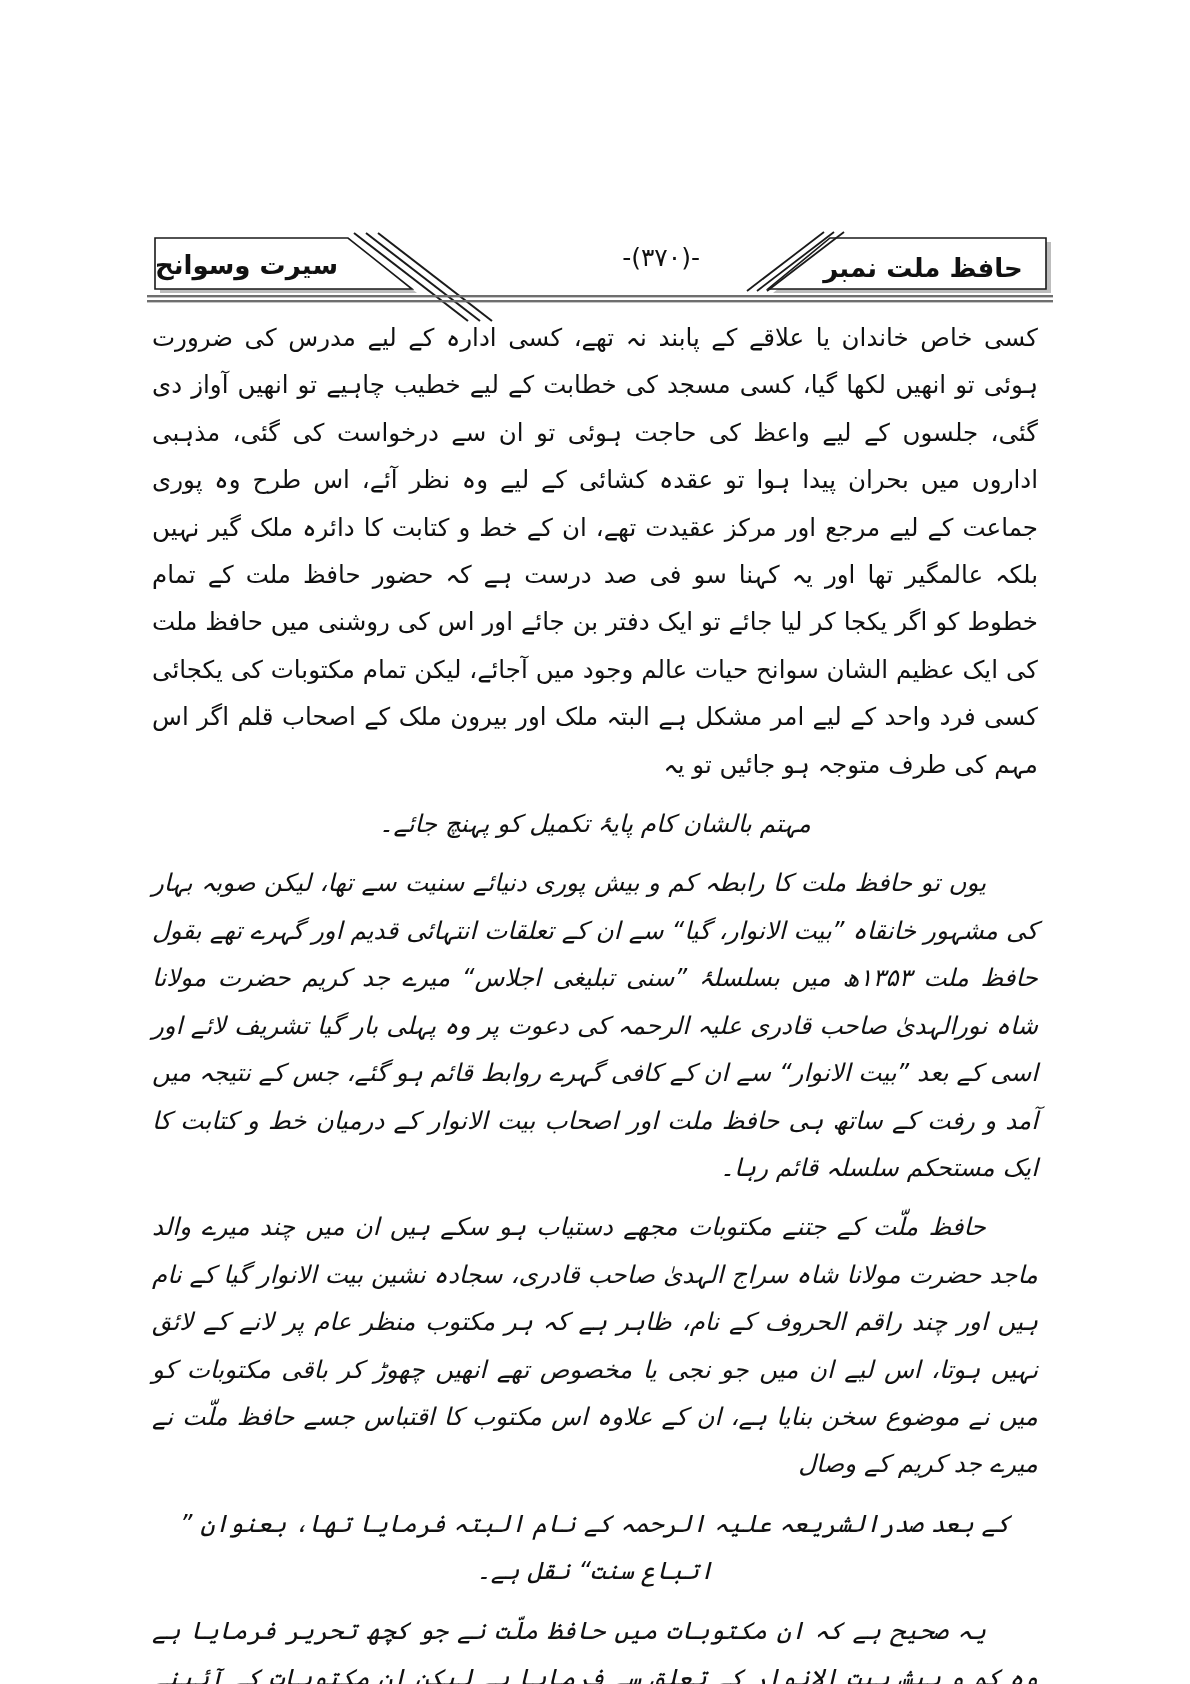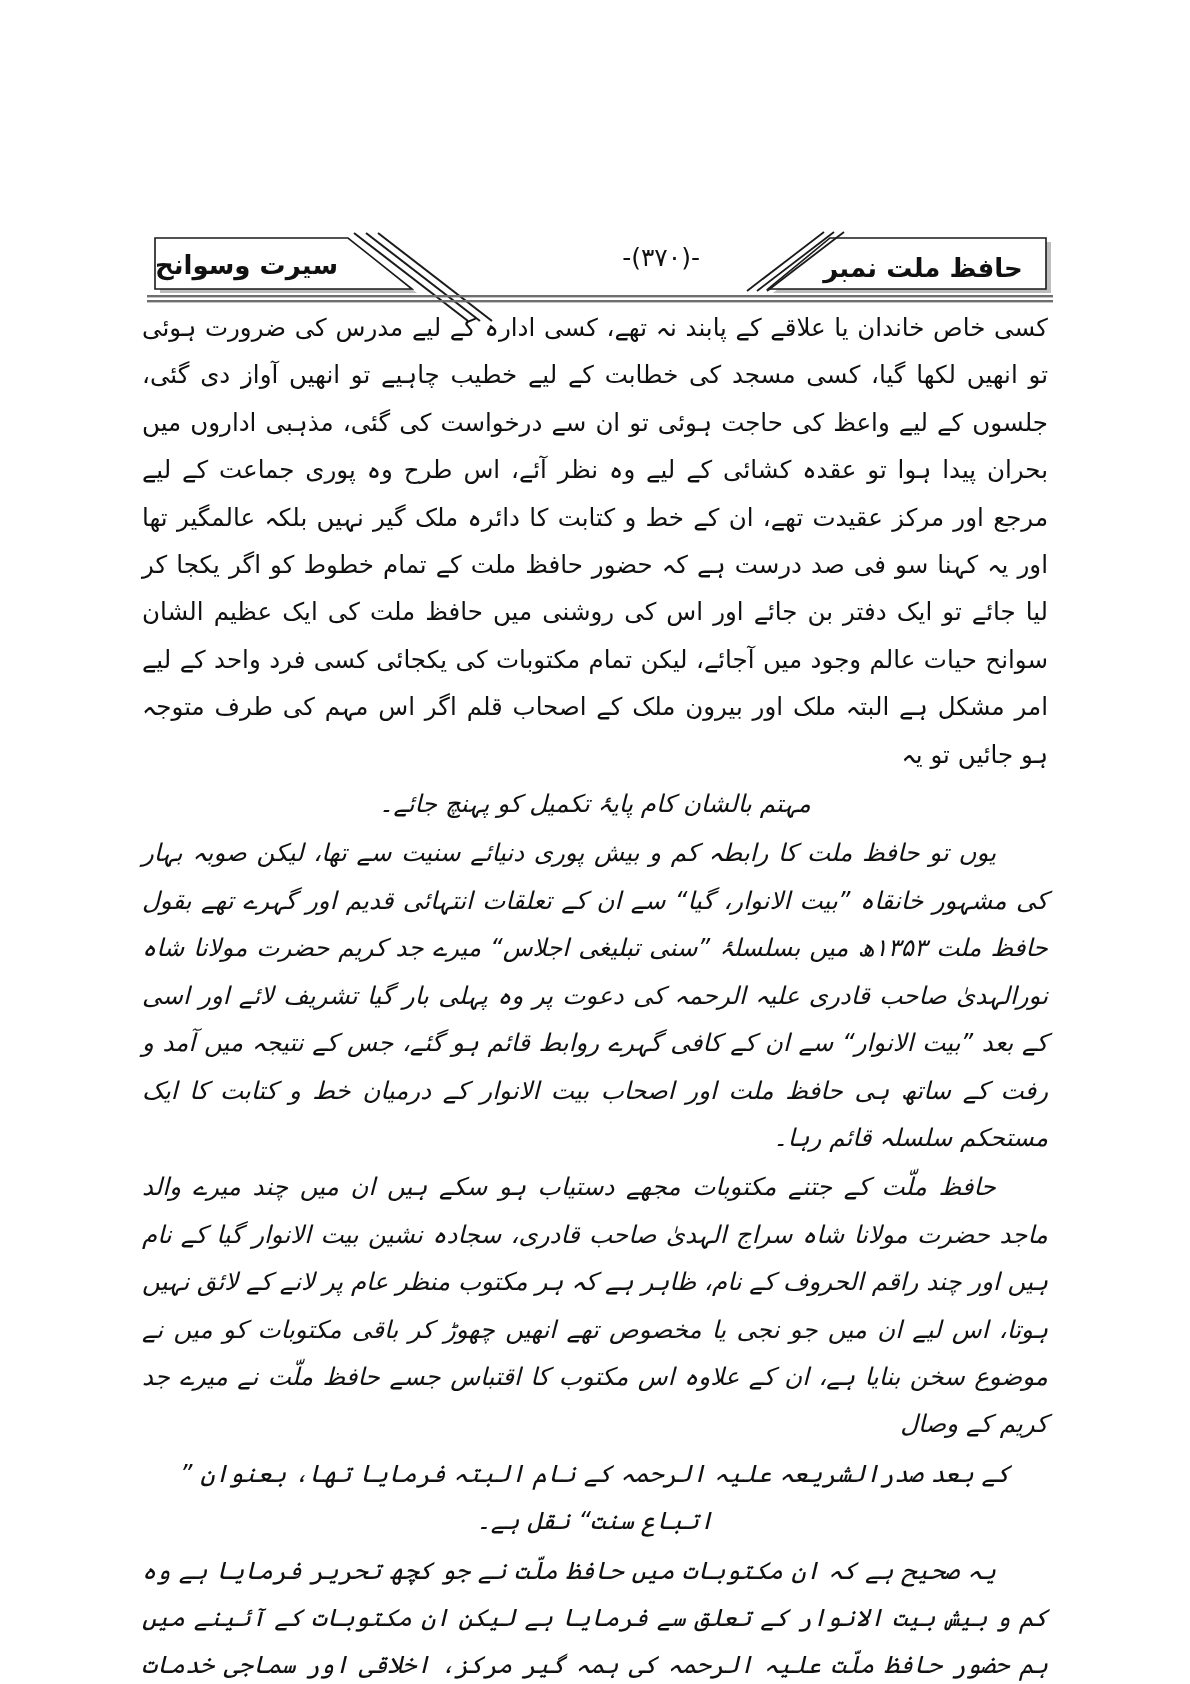--- a/index.html
+++ b/index.html
@@ -26,21 +26,21 @@
     letter-spacing:1px;
   }
   .content{
     position:absolute;top:302px;right:140px;width:910px;
     direction:rtl;
     font-size:24.5px;
     line-height:47.4px;
     text-align:justify;
     color:#101010;
   }
-  .para{margin:2px;padding:0;}
+  .para{margin:12px;padding:0;}
   .para.indent{text-indent:52px;font-style:italic;}
   .para.tail{text-align:center;text-indent:0;font-style:italic;}
   .section-heading{
     margin:2px 0 10px 0;
     text-align:center;
     font-weight:normal;
     font-size:31px;
     line-height:50px;
     color:#000;
   }

